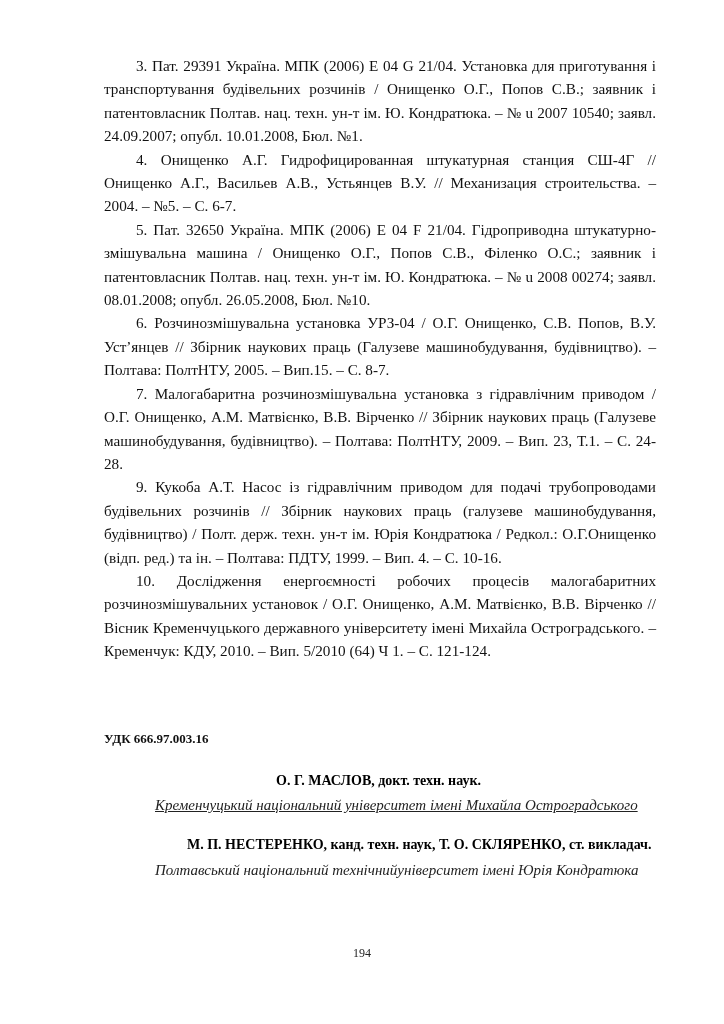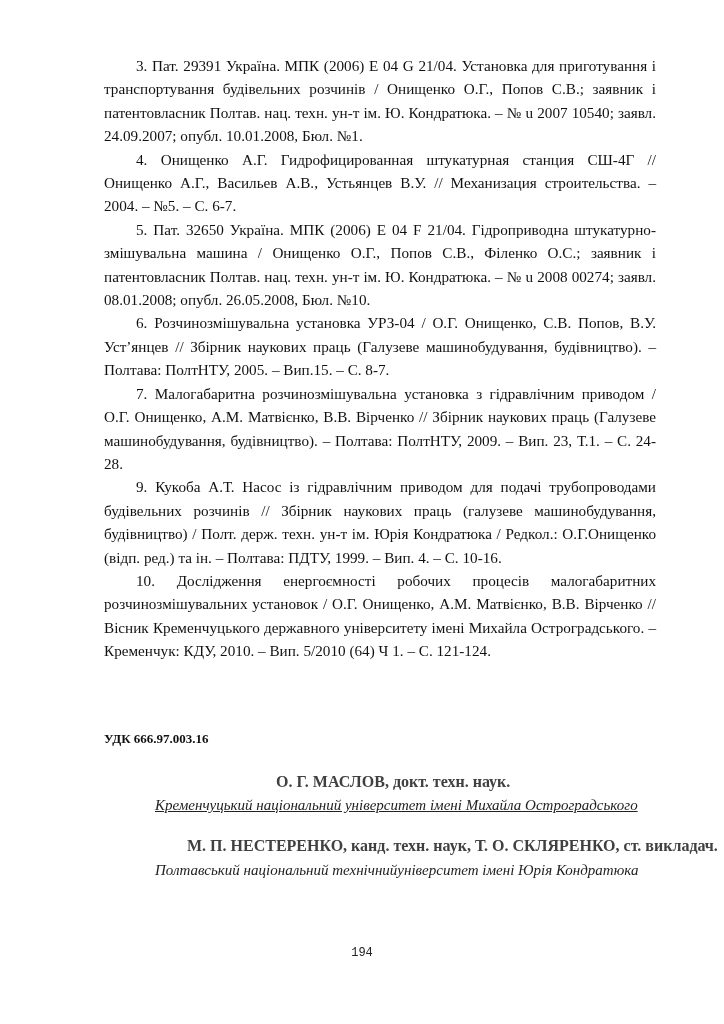--- a/index.html
+++ b/index.html
@@ -10,34 +10,34 @@
   .refs {
     position: absolute; left: 104px; top: 54px; width: 552px;
     font-family: "Liberation Serif", serif; font-size: 15.2px; line-height: 23.4px; color: #111;
   }
   .ref { text-indent: 32px; text-align: justify; margin: 0; }
   .udc {
     position: absolute; left: 104px; top: 731px;
     font-family: "Liberation Serif", serif; font-weight: bold; font-size: 13px; color: #111;
   }
   .author {
-    position: absolute; font-family: "Liberation Serif", serif; font-weight: bold; font-size: 16px; color: #404040;
+    position: absolute; font-family: "Liberation Serif", serif; font-weight: bold; font-size: 14px; color: #000000;
     white-space: nowrap;
   }
   .affil {
     position: absolute; font-family: "Liberation Serif", serif; font-style: italic; font-size: 15px; color: #222;
     white-space: nowrap;
   }
   .a1 { left: 276px; top: 773px; }
   .f1 { left: 155px; top: 797px; text-decoration: underline; }
   .a2 { left: 143px; top: 837px; margin-left: 44px; }
   .f2 { left: 155px; top: 862px; text-align: right; }
   .pagenum {
     position: absolute; left: 0; width: 724px; top: 946px; text-align: center;
-    font-family: Liberation Mono, monospace; font-size: 12px; color: #222;
+    font-family: Liberation Serif, serif; font-size: 12px; color: #222;
   }
 </style>
 </head>
 <body>
 
 <div class="page">
   <div class="refs">
     <p class="ref">3. Пат. 29391 Україна. МПК (2006) E 04 G 21/04. Установка для приготування і транспортування будівельних розчинів / Онищенко О.Г., Попов С.В.; заявник і патентовласник Полтав. нац. техн. ун-т ім. Ю. Кондратюка. – № u 2007 10540; заявл. 24.09.2007; опубл. 10.01.2008, Бюл. №1.</p>
     <p class="ref">4. Онищенко А.Г. Гидрофицированная штукатурная станция СШ-4Г // Онищенко А.Г., Васильев А.В., Устьянцев В.У. // Механизация строительства. – 2004. – №5. – С. 6-7.</p>
     <p class="ref">5. Пат. 32650 Україна. МПК (2006) E 04 F 21/04. Гідроприводна штукатурно-змішувальна машина / Онищенко О.Г., Попов С.В., Філенко О.С.; заявник і патентовласник Полтав. нац. техн. ун-т ім. Ю. Кондратюка. – № u 2008 00274; заявл. 08.01.2008; опубл. 26.05.2008, Бюл. №10.</p>

